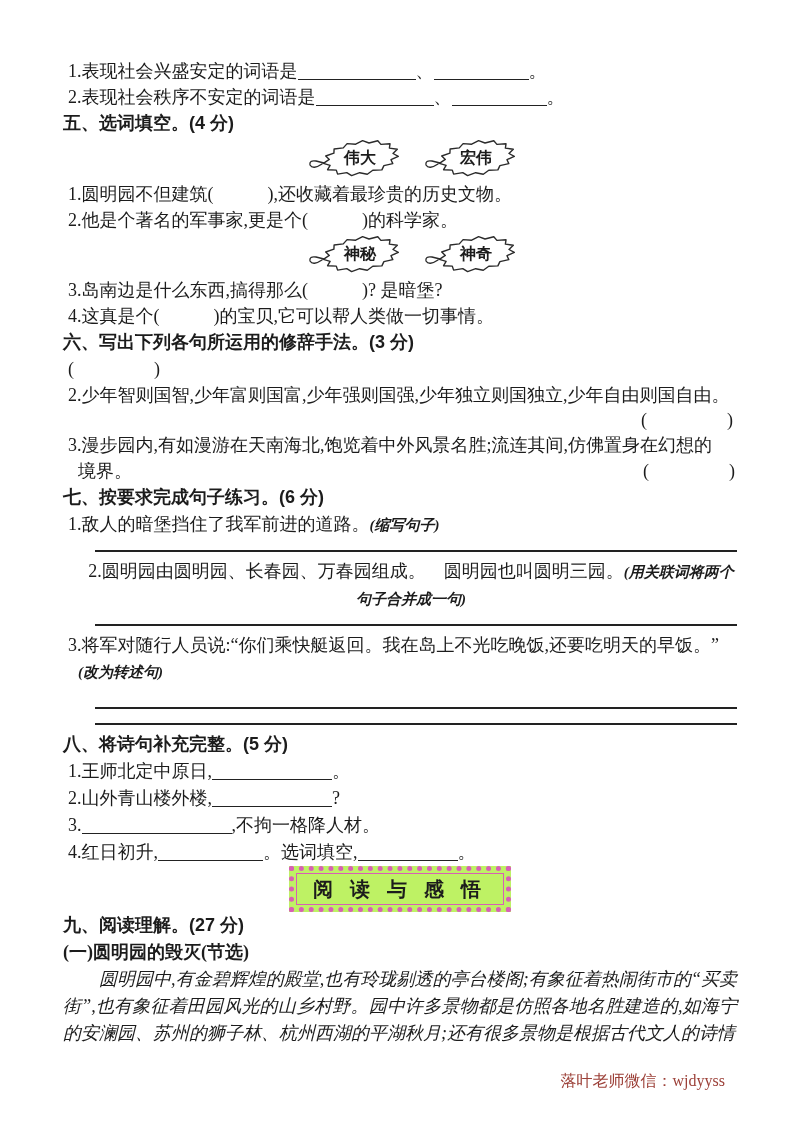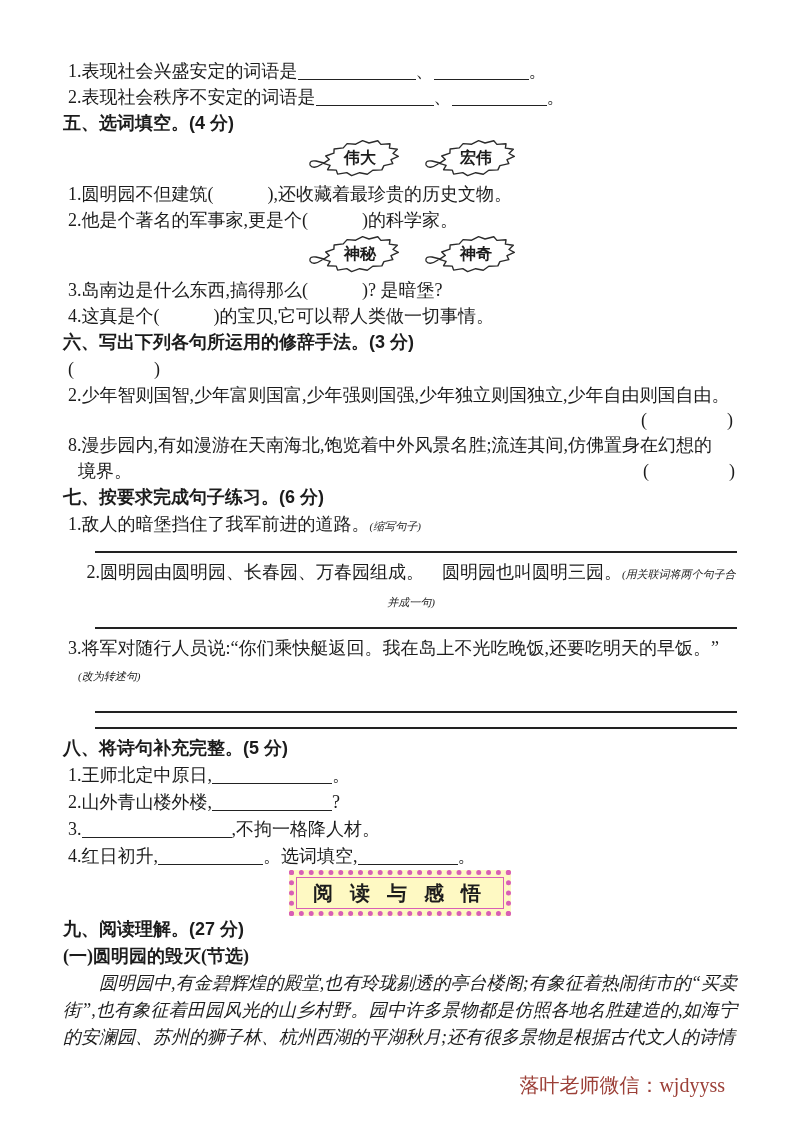--- a/index.html
+++ b/index.html
@@ -33,45 +33,45 @@
     font-family:"Liberation Serif","DejaVu Serif",serif;
     font-weight:700;font-size:16px;fill:#1c1c1c;
   }
   .flexline{display:flex;justify-content:space-between;line-height:26px;}
   .bracket-pair{
     display:inline-flex;width:92px;justify-content:space-between;
     flex:0 0 auto;margin-right:2px;
   }
   .bracket-line{line-height:24px;text-align:right;padding-right:2px;}
   .wrapline{line-height:26px;white-space:normal;margin-left:22px;text-align:center;}
-  .note{font-style:italic;font-size:11px;}
+  .note{font-style:italic;font-size:15px;font-weight:bold;}
   .ans-line{
     height:8px;border-bottom:2px solid #222;margin:0 0 6px 32px;
   }
   .ans-gap{margin-top:4px;}
   .ans-gap14{margin-top:14px;}
   .banner-wrap{text-align:center;margin-top:0;height:46px;}
   .banner{
-    display:inline-block;border:5px dotted #d85fb5;padding:2px;background:#fef9c3;
+    display:inline-block;border:5px dotted #d85fb5;padding:2px;background:#bef264;
   }
   .banner-inner{
     border:1px solid #d85fb5;padding:2px 16px;
     font-weight:700;font-size:20px;letter-spacing:6px;line-height:26px;
     font-family:"Liberation Serif","DejaVu Serif",serif;white-space:nowrap;
   }
   .center{}
   .ptitle{font-weight:700;line-height:27px;}
   .para{
     line-height:27px;text-align:justify;text-indent:2em;white-space:normal;
     margin:0;
     font-style:italic;
   }
   .footer{
     margin-top:22px;text-align:right;padding-right:12px;
-    color:#9c4038;font-size:20px;line-height:24px;
+    color:#9c4038;font-size:16px;line-height:24px;
   }
 </style>
 </head>
 <body>
 
 <div class="line item">
   <span>1.表现社会兴盛安定的词语是</span><span class="blank w118"></span><span>、</span><span class="blank w95"></span><span>。</span>
 </div>
 <div class="line item">
   <span>2.表现社会秩序不安定的词语是</span><span class="blank w118"></span><span>、</span><span class="blank w95"></span><span>。</span>
@@ -119,21 +119,21 @@
       <span>)</span>
     </span>
 </div>
 <div class="line item">2.少年智则国智,少年富则国富,少年强则国强,少年独立则国独立,少年自由则国自由。</div>
 <div class="bracket-line">
   <span class="bracket-pair">
       <span>(</span>
       <span>)</span>
     </span>
 </div>
-<div class="line item">8.漫步园内,有如漫游在天南海北,饱览着中外风景名胜;流连其间,仿佛置身在幻想的</div>
+<div class="line item">3.漫步园内,有如漫游在天南海北,饱览着中外风景名胜;流连其间,仿佛置身在幻想的</div>
 <div class="flexline item">
   <span style="padding-left:10px;">境界。</span>
   <span class="bracket-pair">
       <span>(</span>
       <span>)</span>
     </span>
 </div>
 
 <div class="sec-head">七、按要求完成句子练习。(6 分)</div>
 

